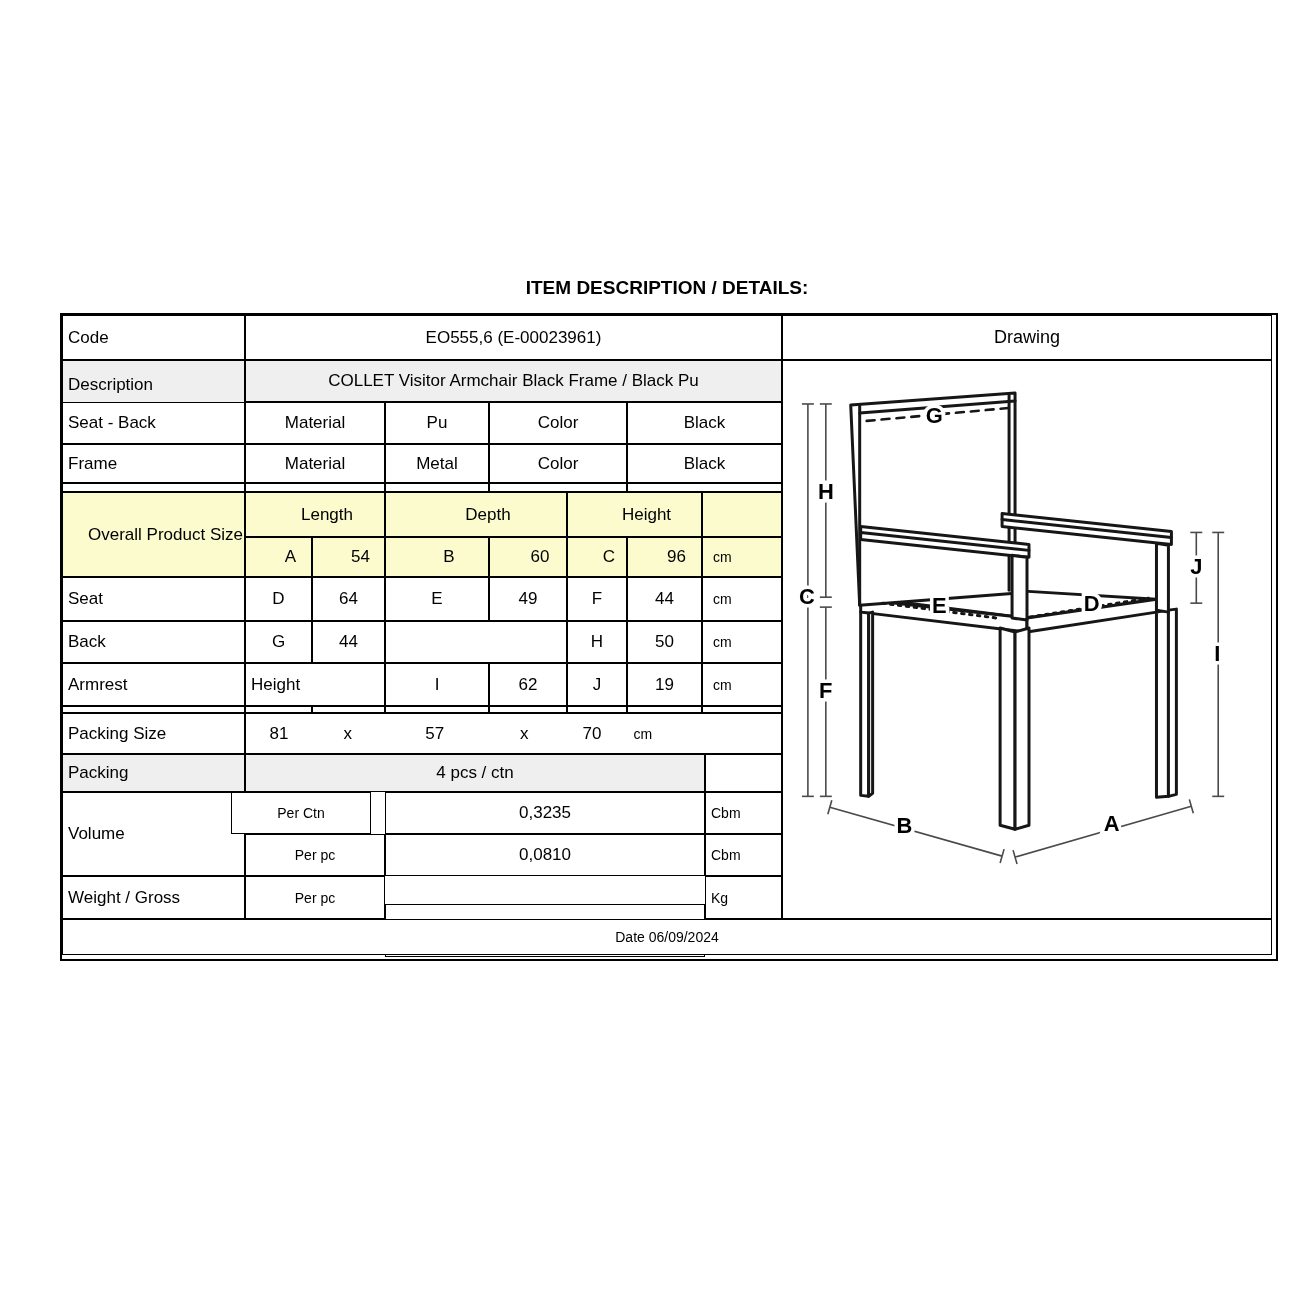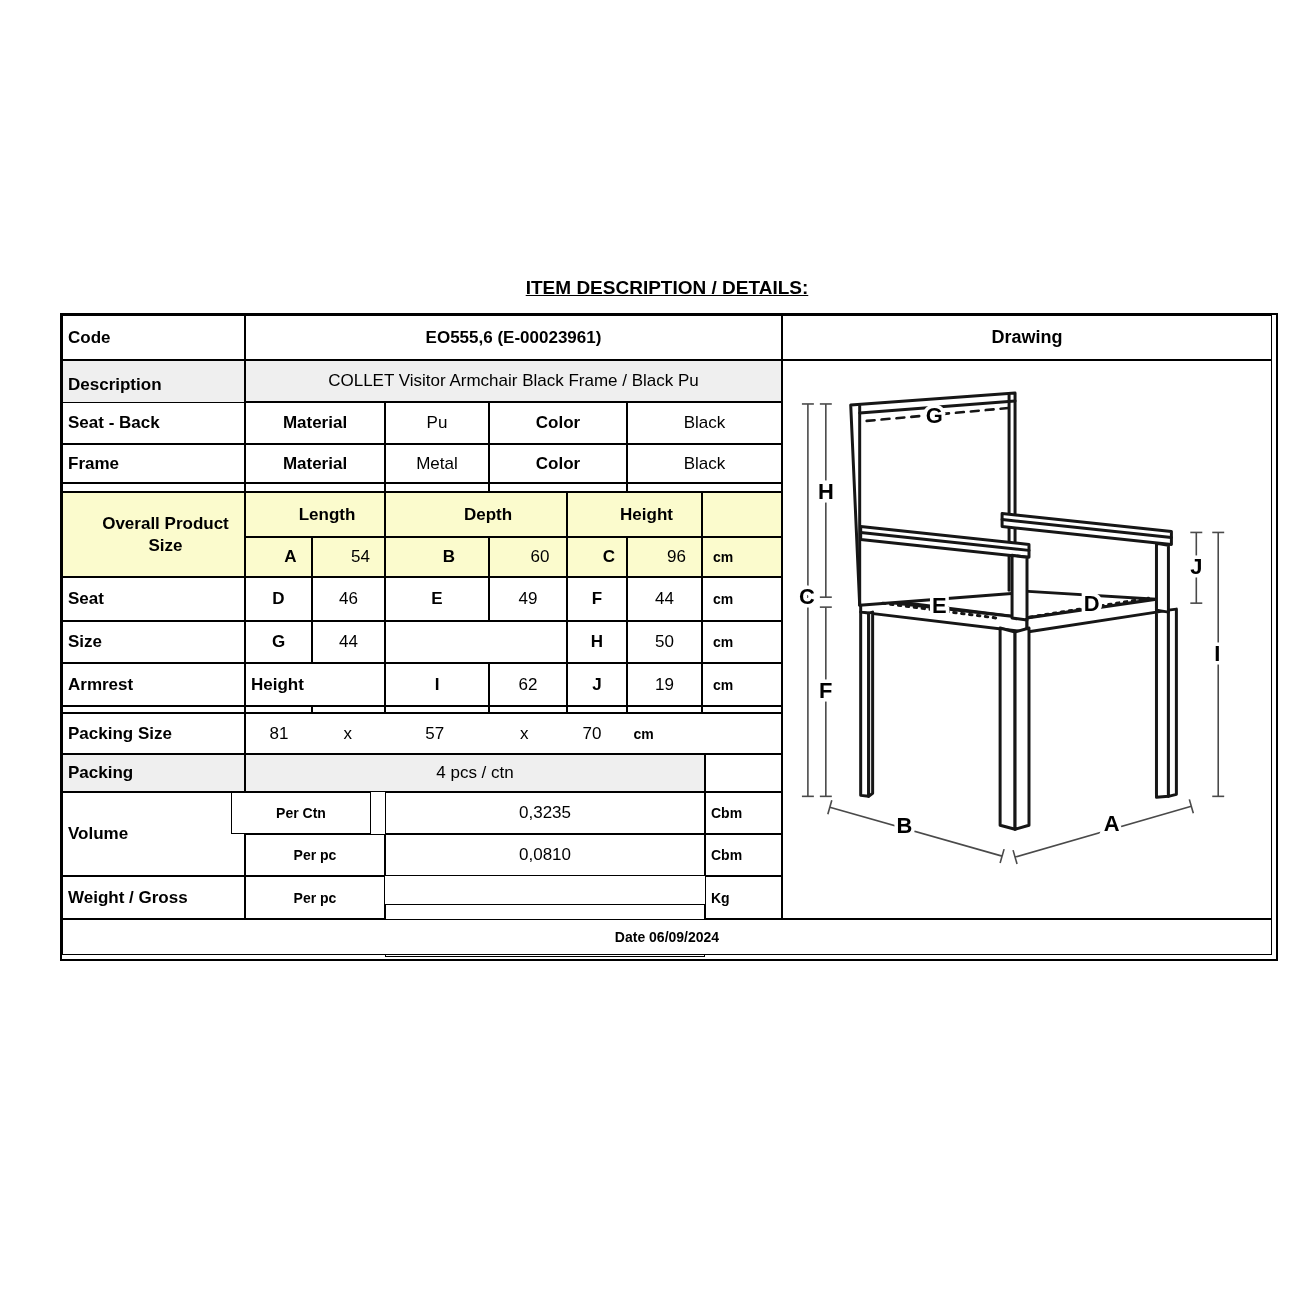--- a/index.html
+++ b/index.html
@@ -1,25 +1,25 @@
 <!DOCTYPE html>
 <html><head>
 <meta charset="utf-8">
 <style>
   html,body{margin:0;padding:0;background:#fff;}
   .page{position:relative;width:1300px;height:1300px;background:#fff;
         font-family:"Liberation Sans",sans-serif;color:#000;}
   .title{position:absolute;left:60px;top:277px;width:1214px;text-align:center;
-         font-weight:bold;font-size:19px;text-decoration:underline;}
+         font-weight:bold;font-size:19px;}
   .tbl{position:absolute;left:60px;top:313px;width:1214px;height:644px;
        border:2px solid #000;box-sizing:content-box;}
   .c{position:absolute;box-sizing:border-box;border:1px solid #000;
      display:flex;align-items:center;justify-content:center;
      font-size:17px;background:#fff;white-space:nowrap;overflow:hidden;}
-  .bd{font-weight:bold;}
+  .bd{font-weight:normal;}
   .lt{justify-content:flex-start;padding-left:5px;}
   .sm{font-size:14px;}
   .gy{background:#efefef;}
   .yl{background:#fbfbcd;padding-left:24px;}
   .wrap2{white-space:normal;text-align:center;line-height:1.25;}
   .pk{display:inline-flex;align-items:center;justify-content:center;height:100%;}
   .drawhdr{font-size:18px;}
   svg text{font-family:"Liberation Sans",sans-serif;}
 </style>
 </head>
@@ -64,28 +64,28 @@
     <div class="c bd yl" style="left:183px;top:222px;width:67px;height:40px">A</div>
     <div class="c yl" style="left:250px;top:222px;width:73px;height:40px">54</div>
     <div class="c bd yl" style="left:323px;top:222px;width:104px;height:40px">B</div>
     <div class="c yl" style="left:427px;top:222px;width:78px;height:40px">60</div>
     <div class="c bd yl" style="left:505px;top:222px;width:60px;height:40px">C</div>
     <div class="c yl" style="left:565px;top:222px;width:75px;height:40px">96</div>
     <div class="c bd sm yl lt" style="left:640px;top:222px;width:80px;height:40px;padding-left:10px">cm</div>
 
     <div class="c bd lt" style="left:0;top:262px;width:183px;height:44px">Seat</div>
     <div class="c bd" style="left:183px;top:262px;width:67px;height:44px">D</div>
-    <div class="c" style="left:250px;top:262px;width:73px;height:44px">46</div>
+    <div class="c" style="left:250px;top:262px;width:73px;height:44px">64</div>
     <div class="c bd" style="left:323px;top:262px;width:104px;height:44px">E</div>
     <div class="c" style="left:427px;top:262px;width:78px;height:44px">49</div>
     <div class="c bd" style="left:505px;top:262px;width:60px;height:44px">F</div>
     <div class="c" style="left:565px;top:262px;width:75px;height:44px">44</div>
     <div class="c bd sm lt" style="left:640px;top:262px;width:80px;height:44px;padding-left:10px">cm</div>
 
-    <div class="c bd lt" style="left:0;top:306px;width:183px;height:42px">Size</div>
+    <div class="c bd lt" style="left:0;top:306px;width:183px;height:42px">Back</div>
     <div class="c bd" style="left:183px;top:306px;width:67px;height:42px">G</div>
     <div class="c" style="left:250px;top:306px;width:73px;height:42px">44</div>
     <div class="c" style="left:323px;top:306px;width:182px;height:42px"></div>
     <div class="c bd" style="left:505px;top:306px;width:60px;height:42px">H</div>
     <div class="c" style="left:565px;top:306px;width:75px;height:42px">50</div>
     <div class="c bd sm lt" style="left:640px;top:306px;width:80px;height:42px;padding-left:10px">cm</div>
 
     <div class="c bd lt" style="left:0;top:348px;width:183px;height:43px">Armrest</div>
     <div class="c bd lt" style="left:183px;top:348px;width:140px;height:43px">Height</div>
     <div class="c bd" style="left:323px;top:348px;width:104px;height:43px">I</div>

